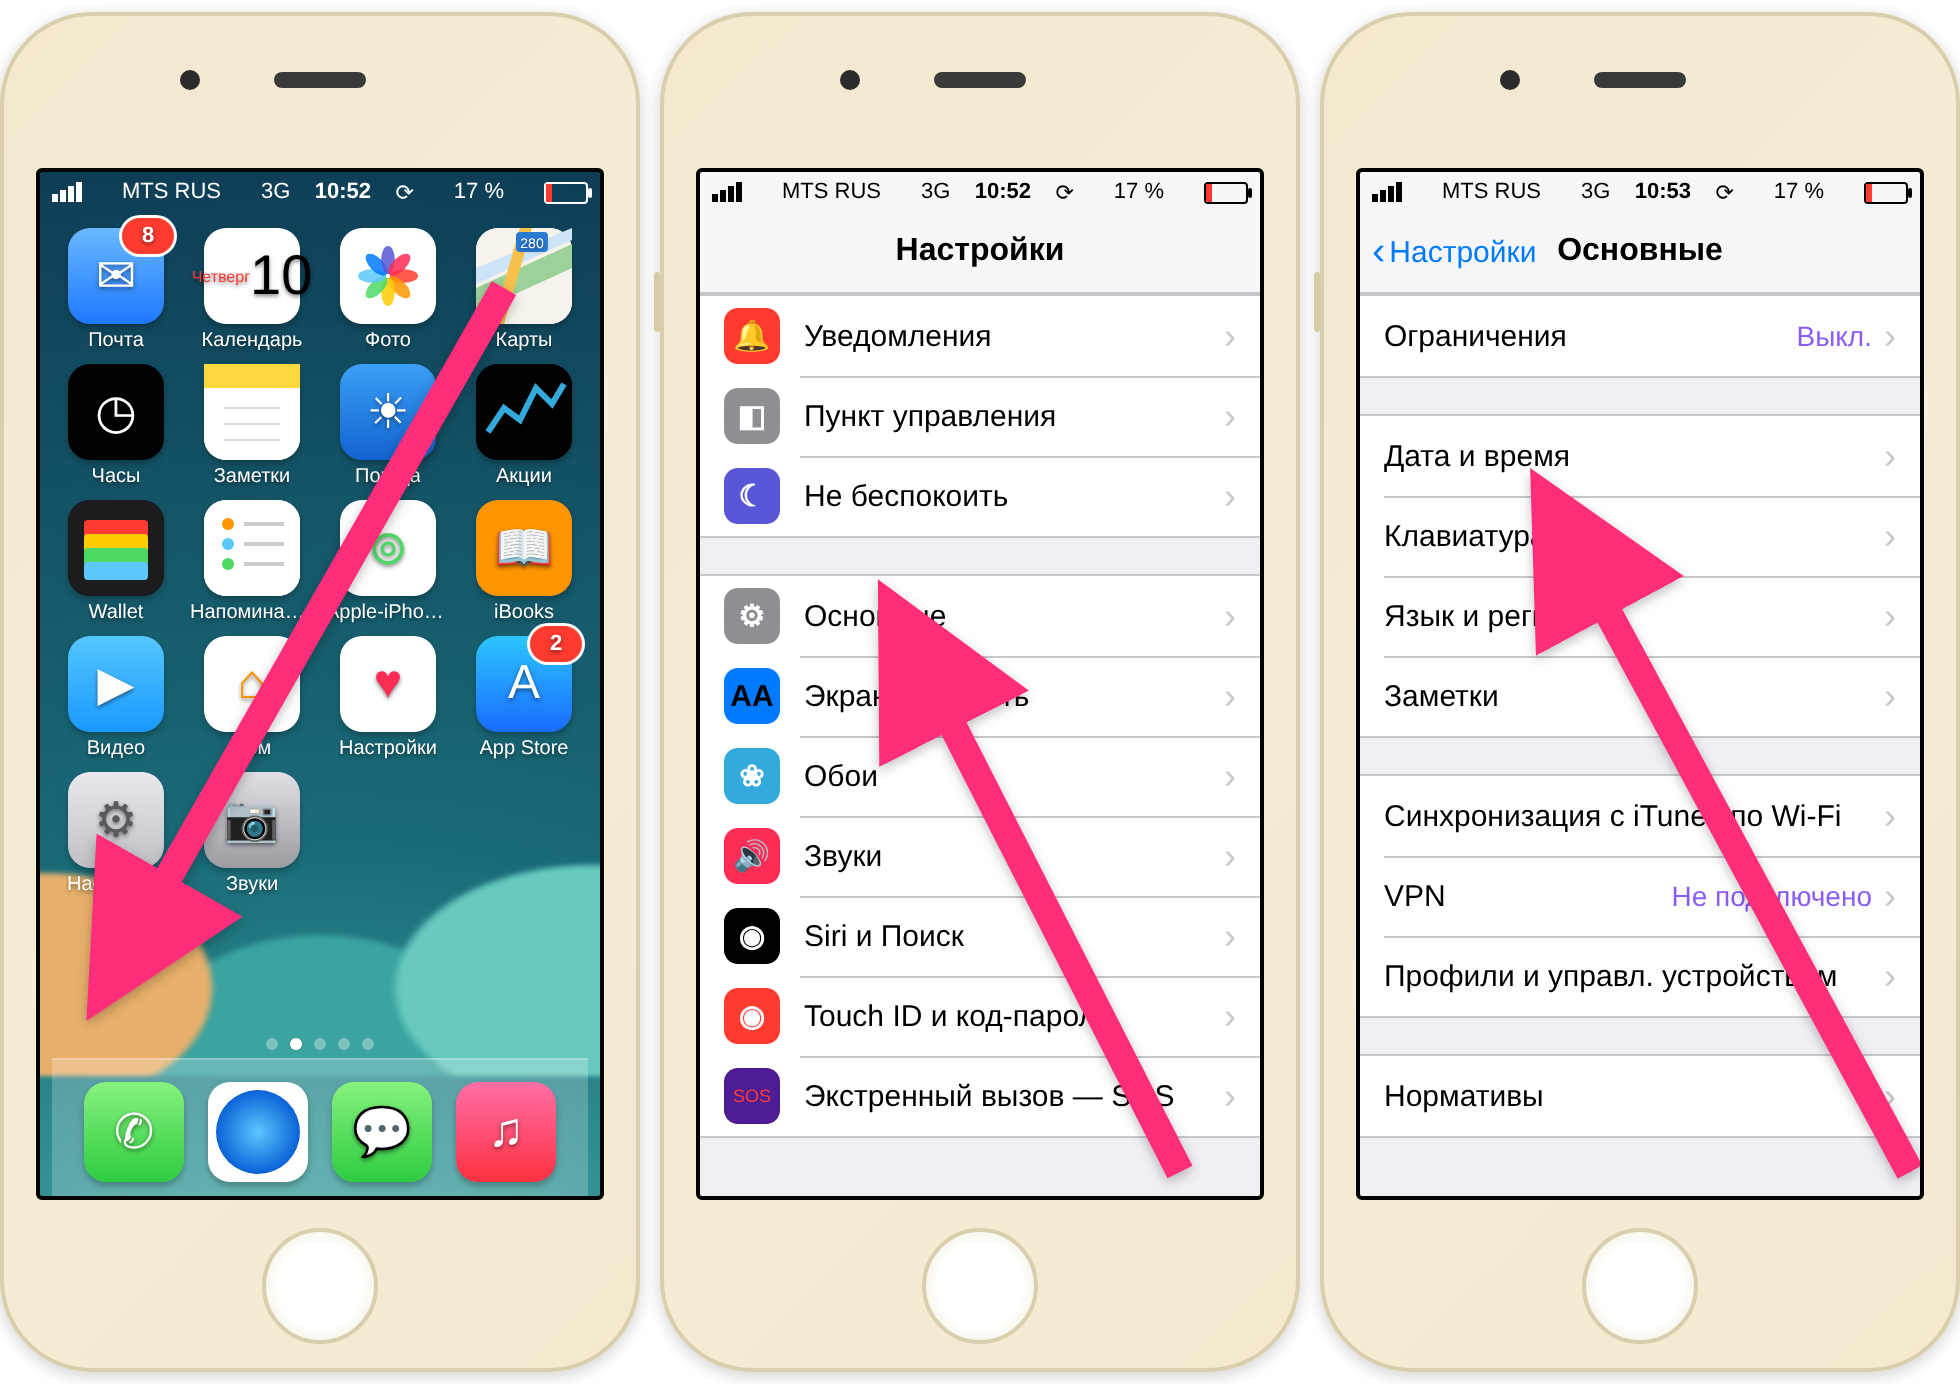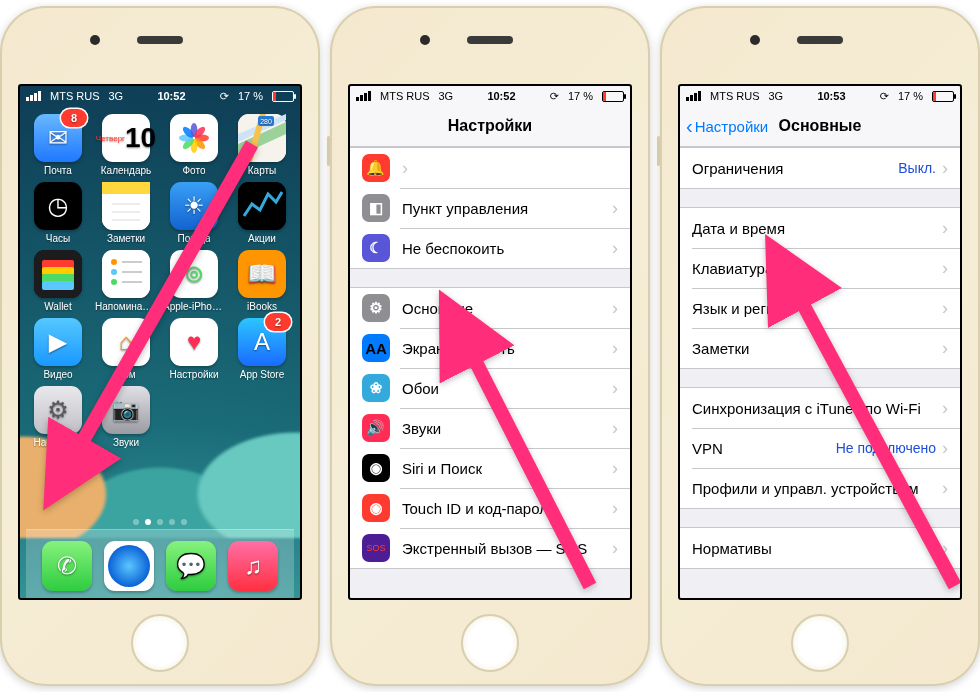--- a/index.html
+++ b/index.html
@@ -48,21 +48,21 @@
   .screen-inner{position:absolute;inset:0;display:flex;flex-direction:column;}
 
   
   .status{
     height:20px;display:flex;align-items:center;justify-content:space-between;
     font-size:11px; font-weight:500;
     padding:0 6px;
     color:#000; background:#f7f7f9;
   }
   .status.light{color:#fff;background:transparent;}
-  .status .left,.status .right{display:flex;align-items:center;gap:9px}
+  .status .left,.status .right{display:flex;align-items:center;gap:20px}
   .status .time{font-weight:600;}
   .bars{display:inline-flex;gap:1px;align-items:flex-end}
   .bars i{width:3px;background:currentColor;display:block}
   .bars i:nth-child(1){height:4px}
   .bars i:nth-child(2){height:6px}
   .bars i:nth-child(3){height:8px}
   .bars i:nth-child(4){height:10px}
   .batt{
     width:20px;height:9px;border:1px solid currentColor;border-radius:2px;position:relative;
   }
@@ -93,21 +93,21 @@
   .badge{position:absolute;top:-5px;right:-5px;min-width:18px;height:18px;border-radius:9px;background:#ff3b30;color:#fff;font-size:11px;font-weight:600;display:flex;align-items:center;justify-content:center;padding:0 4px;box-shadow:0 0 0 1.5px #fff}
   .pager{display:flex;justify-content:center;gap:6px;padding:4px}
   .pager i{width:6px;height:6px;border-radius:50%;background:rgba(255,255,255,.35)}
   .pager i.on{background:#fff}
   .dock{background:rgba(255,255,255,.22);border-top:0.5px solid rgba(255,255,255,.25);padding:7px 10px;display:flex;justify-content:space-around;border-radius:0}
   .dock .icon-sq{width:50px;height:50px}
 
   
   .cal{background:#fff;color:#000;flex-direction:row;line-height:1}
   .cal .dow{font-size:8px;color:#ff3b30;font-weight:500;margin-bottom:-2px}
-  .cal .num{font-size:28px;font-weight:700}
+  .cal .num{font-size:28px;font-weight:400}
 
   
   .nav{
     height:40px;background:#f7f7f9;border-bottom:.5px solid #c8c7cc;
     display:flex;align-items:center;justify-content:center;position:relative;
     font-size:16px;font-weight:600;
   }
   .nav .back{
     position:absolute;left:6px;color:#007aff;font-weight:400;font-size:15px;display:flex;align-items:center;gap:2px
   }
@@ -120,21 +120,21 @@
   }
   .row+.row::before{
     content:"";position:absolute;left:50px;right:0;top:0;height:.5px;background:#c8c7cc
   }
   .row.no-icon+.row.no-icon::before{left:12px}
   .iconbox{
     width:28px;height:28px;border-radius:7px;display:flex;align-items:center;justify-content:center;
     color:#fff;font-size:15px;margin-right:12px;flex:none
   }
   .row .title{flex:1;white-space:nowrap;overflow:hidden;text-overflow:ellipsis}
-  .row .val{color:#1d4ed8;font-size:14px;margin-right:6px;white-space:nowrap}
+  .row .val{color:#8b5cf6;font-size:14px;margin-right:6px;white-space:nowrap}
   .chev{color:#c7c7cc;font-size:18px;font-weight:300}
 
   
   .arrow{position:absolute;z-index:50;pointer-events:none;}
   .arrow svg{display:block;filter:drop-shadow(0 2px 3px rgba(0,0,0,.25))}
 </style>
 </head>
 <body>
 
 <div class="phone">
@@ -372,20 +372,21 @@
             </span>
         </div>
       </div>
       <div class="nav">
         <span>Настройки</span>
       </div>
       <div class="list" id="list2">
           <div class="sect">
             <div class="row">
               <div class="iconbox" style="background: rgb(255, 59, 48); color: rgb(255, 255, 255); font-size: 15px; font-weight: 600;">🔔</div>
+              <div class="title">Уведомления</div>
               <div class="chev">›</div>
             </div>
             <div class="row">
               <div class="iconbox" style="background: rgb(142, 142, 147); color: rgb(255, 255, 255); font-size: 15px; font-weight: 600;">◧</div>
               <div class="title">Пункт управления</div>
               <div class="chev">›</div>
             </div>
             <div class="row">
               <div class="iconbox" style="background: rgb(88, 86, 214); color: rgb(255, 255, 255); font-size: 15px; font-weight: 600;">☾</div>
               <div class="title">Не беспокоить</div>

